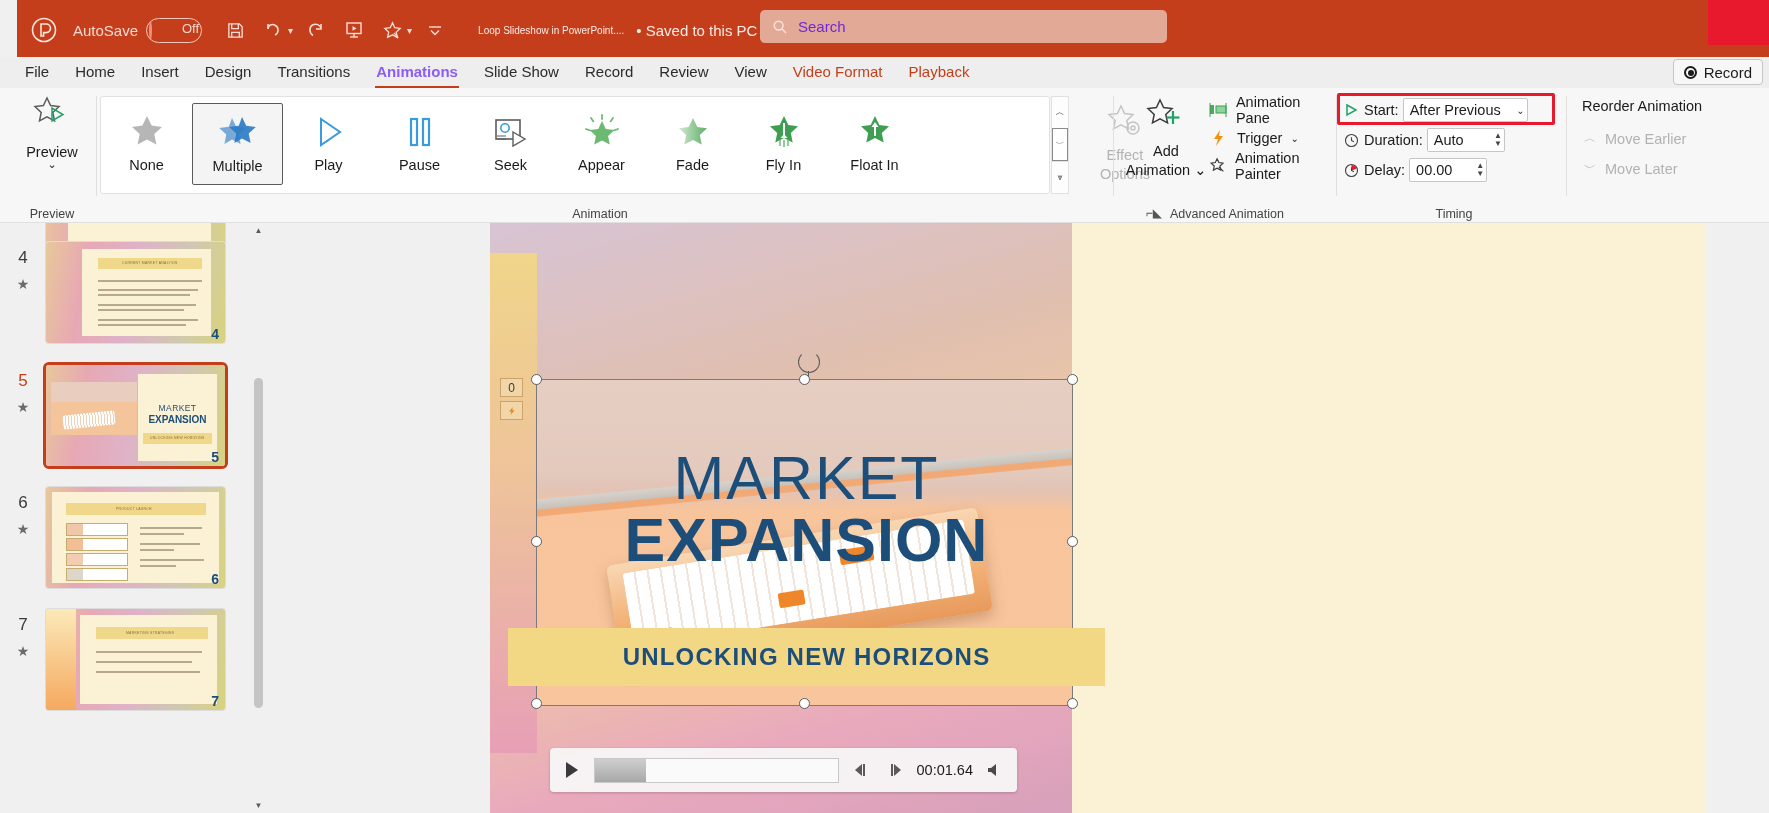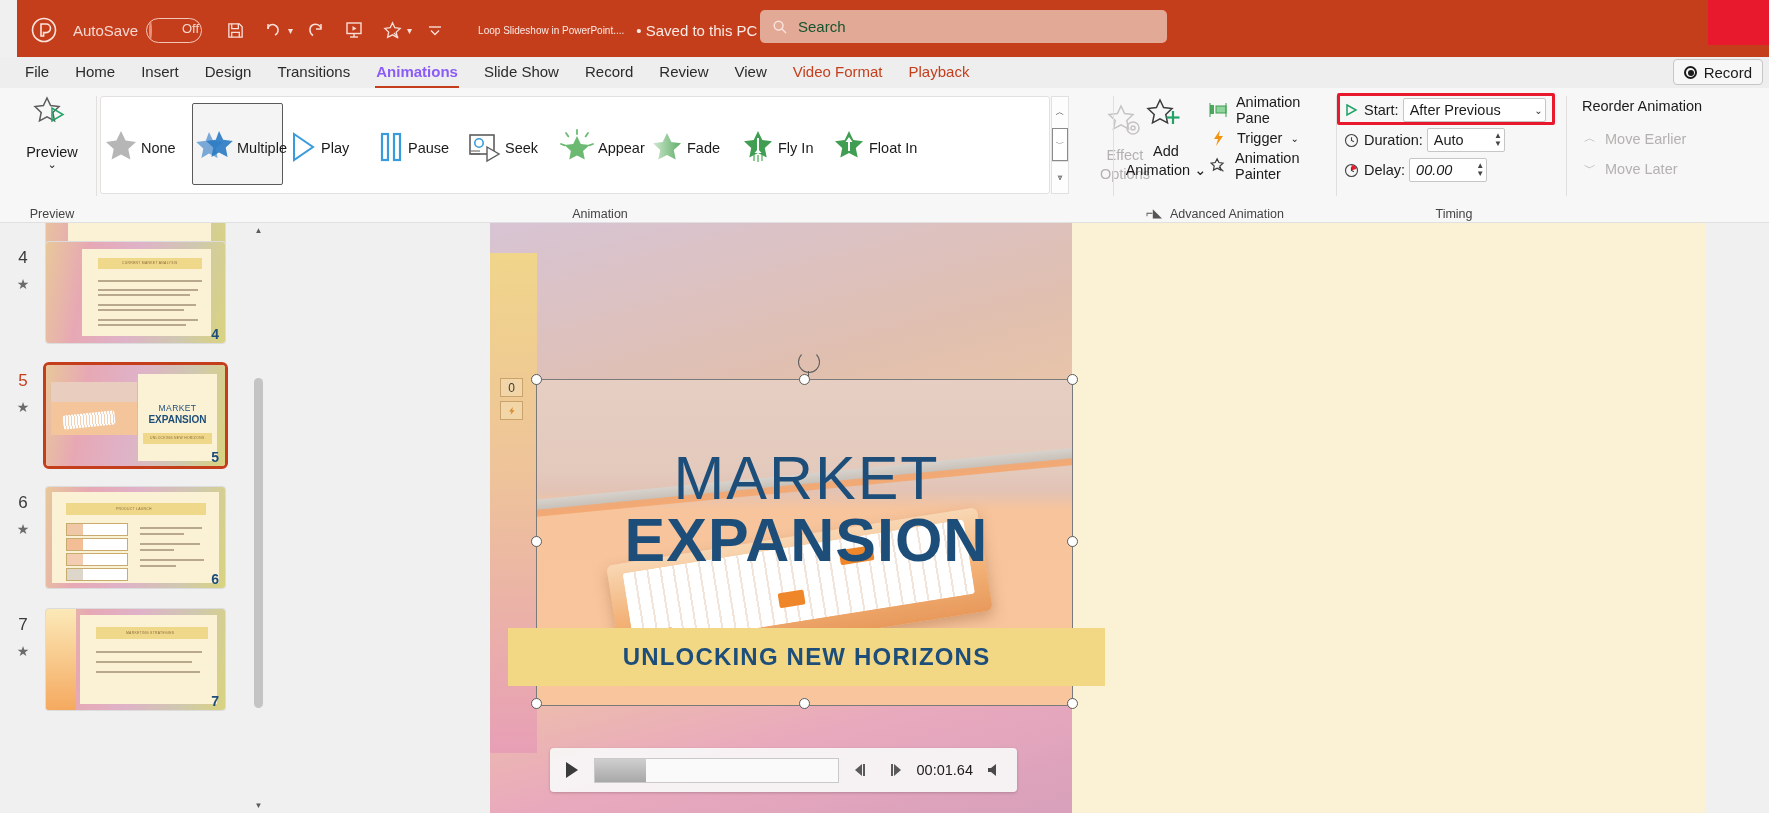--- a/index.html
+++ b/index.html
@@ -47,21 +47,21 @@
     color: #fbeae5; font-size: 10px; margin-left: 24px; white-space: nowrap;
   }
   .saved-state { color: #fbeae5; font-size: 15px; margin-left: 12px; white-space: nowrap; }
   .saved-caret { color: #fbeae5; font-size: 11px; margin-left: 7px; }
   .searchbox {
     position: absolute; left: 743px; top: 10px; width: 407px; height: 33px;
     background: #e2a996; border-radius: 5px;
     display: flex; align-items: center; padding-left: 12px;
   }
   .searchbox .s-icon { color: #fae3db; margin-right: 10px; display:flex; }
-  .searchbox .s-ph { color: #14532d; font-size: 15px; }
+  .searchbox .s-ph { color: #6d28d9; font-size: 15px; }
   .win-red {
     position: absolute; right: 0px; top: 0px; width: 78px; height: 45px;
     background: #e8192c;
   }
 
   
   .tabbar {
     position: absolute; top: 57px; left: 0; width: 1769px; height: 31px;
     background: #eeeeee; display: flex; align-items: flex-end;
   }
@@ -116,21 +116,21 @@
 
   
   .anim-grp { left: 100px; width: 1060px; }
   .gallery {
     position: absolute; top: 8px; left: 0px; width: 950px; height: 98px;
     border: 1px solid #e3e1df; background: #fff; border-radius: 3px;
     display: flex; align-items: flex-start;
   }
   .gal-item {
     width: 91px; height: 82px; margin-top: 6px;
-    display: flex; flex-direction: row; align-items: center; justify-content: flex-start;
+    display: flex; flex-direction: column; align-items: center; justify-content: flex-start;
     cursor: pointer; padding-top: 6px;
   }
   .gal-item .ic { height: 46px; display: flex; align-items: center; justify-content: center; }
   .gal-item .lbl { font-size: 14.5px; color: #1b1b1b; margin-top: 2px; }
   .gal-item.selected {
     border: 1.5px solid #5a5a5a; background: #f4f4f4; border-radius: 2px;
   }
   .gal-scroll {
     position: absolute; top: 8px; left: 951px; width: 18px; height: 98px;
     display: flex; flex-direction: column; border: 1px solid #e3e1df;
@@ -672,21 +672,21 @@
     <div class="vsep" style="left:1336px;"></div>
 
     <div class="grp timing-grp">
       <div class="tim-row" style="margin-top:8px;">
         <span class="ic">
           <svg width="14" height="14" viewBox="0 0 14 14" fill="none" stroke="#21a366" stroke-width="1.5">
               <path d="M3 2 L12 7 L3 12 Z"></path>
             </svg>
         </span>
         <span class="lbl">Start:</span>
-        <div class="tim-field" style="width:143px;">
+        <div class="tim-field" style="width:125px;">
           <span class="val">After Previous</span>
           <span style="font-size:10px;color:#333;">⌄</span>
         </div>
       </div>
 
       <div class="tim-row">
         <span class="ic">
           <svg width="15" height="15" viewBox="0 0 16 16" fill="none" stroke="#444" stroke-width="1.2">
             <circle cx="8" cy="8" r="6.4"></circle>
               <path d="M8 4.4 V8 L10.6 9.4"></path>
@@ -704,21 +704,21 @@
 
       <div class="tim-row">
         <span class="ic">
           <svg width="15" height="15" viewBox="0 0 16 16" fill="none" stroke="#444" stroke-width="1.2">
             <circle cx="8" cy="8" r="6.4"></circle>
               <path d="M8 8 L8 2.2 A5.8 5.8 0 0 1 13.3 6 Z" fill="#e8192c" stroke="none"></path>
             <path d="M8 4.4 V8 L10.6 9.4"></path>
           </svg>
         </span>
         <span class="lbl">Delay:</span>
-        <div class="tim-field" style="width:78px;font-style:italic;">
+        <div class="tim-field" style="width:78px;">
           <span class="val">00.00</span>
           <span class="spinner">
               <span>▲</span>
               <span>▼</span>
             </span>
         </div>
       </div>
 
       <div class="grp-label">Timing</div>
     </div>

